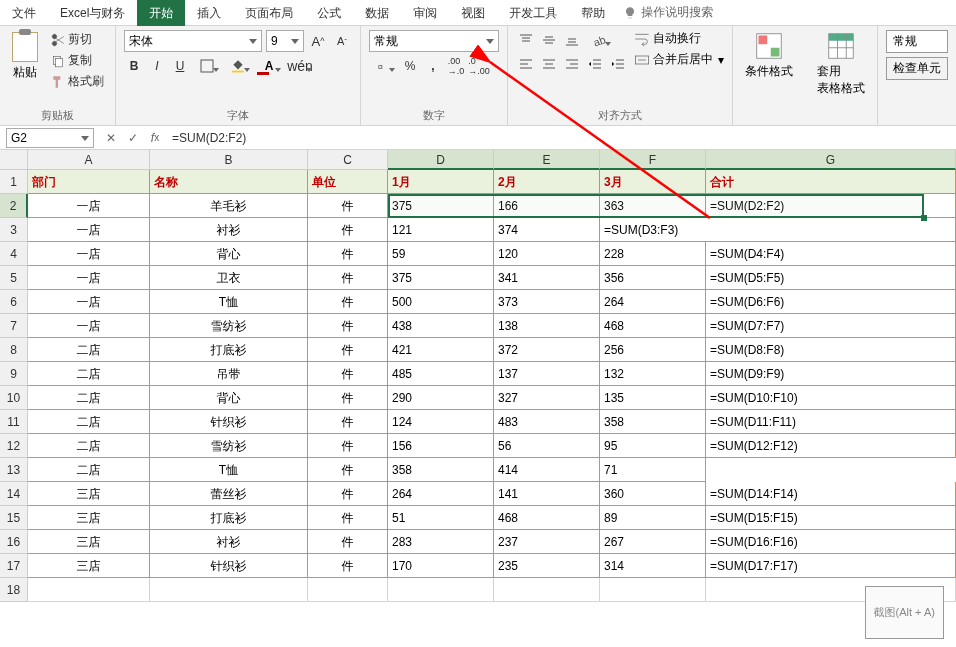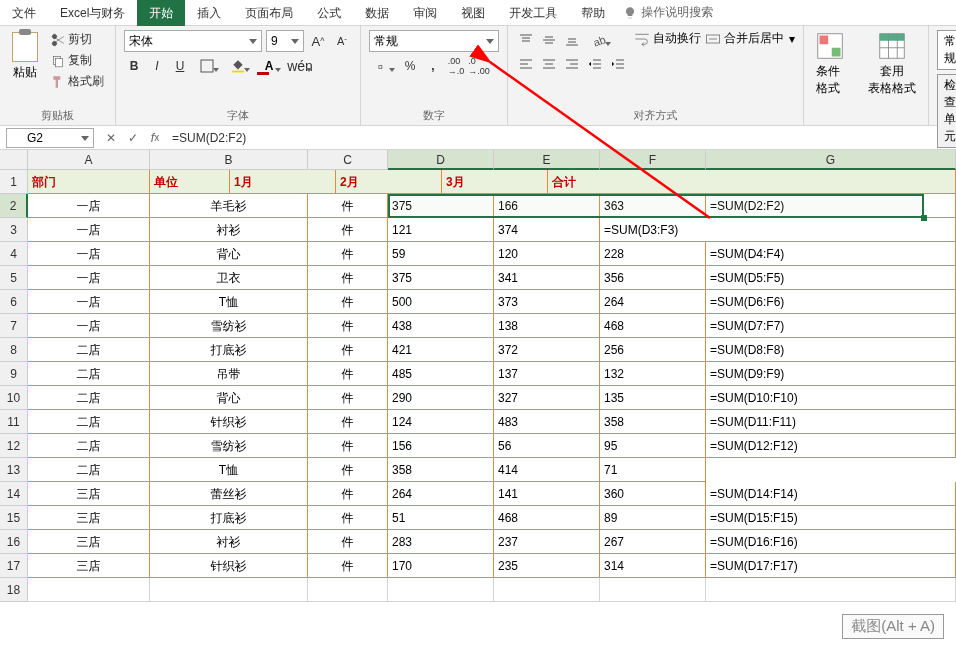--- a/index.html
+++ b/index.html
@@ -25,47 +25,47 @@
 .sel.font{width:138px}
 .sel.size{width:38px}
 .aA{font-family:Arial}
 .btnrow{display:flex;gap:3px;align-items:center}
 .tb{width:20px;height:20px;display:flex;align-items:center;justify-content:center;color:#333}
 .tb.drop{width:28px;position:relative}
 .tb.drop::after{content:"";position:absolute;right:2px;bottom:4px;border-left:3px solid transparent;border-right:3px solid transparent;border-top:4px solid #666}
 .num-box{display:flex;flex-direction:column;gap:4px}
 .sel.numfmt{width:130px}
 .align-box{display:flex;flex-direction:column;gap:4px}
-.wrap-col{display:flex;flex-direction:row;gap:4px}
+.wrap-col{display:flex;flex-direction:column;gap:4px}
 .wrap-item{display:flex;align-items:center;gap:3px;white-space:nowrap}
 .big-btn{display:flex;flex-direction:column;align-items:center;gap:3px;padding:2px 4px}
 .big-btn .ic{width:28px;height:28px}
 .namebox-row{height:24px;display:flex;align-items:center;border-bottom:1px solid #d4d4d4;background:#fff}
-.namebox{width:88px;height:20px;border:1px solid #ababab;margin:0 6px;padding:0 20px;display:flex;align-items:center;position:relative}
+.namebox{width:88px;height:20px;border:1px solid #ababab;margin:0 6px;padding:0 4px;display:flex;align-items:center;position:relative}
 .namebox::after{content:"";position:absolute;right:4px;top:7px;border-left:4px solid transparent;border-right:4px solid transparent;border-top:5px solid #666}
 .fx-btn{width:22px;height:20px;display:flex;align-items:center;justify-content:center;color:#666}
 .formula-input{flex:1;padding:0 6px;color:#333}
 .sheet{position:relative}
 .col-headers{display:flex;height:20px}
 .corner{width:28px;border-right:1px solid #ccc;border-bottom:1px solid #ccc;background:#f0f0f0}
 .ch{border-right:1px solid #ccc;border-bottom:1px solid #ccc;background:#f0f0f0;text-align:center;line-height:20px;color:#333}
 .ch.A{width:122px}.ch.B{width:158px}.ch.C{width:80px}.ch.D{width:106px}.ch.E{width:106px}.ch.F{width:106px}.ch.G{width:219px}
 .row{display:flex;height:24px}
 .rh{width:28px;border-right:1px solid #ccc;border-bottom:1px solid #ccc;background:#f0f0f0;text-align:center;line-height:24px;color:#333}
 .cell{border-right:1px solid #e28b3f;border-bottom:1px solid #e28b3f;line-height:24px;padding:0 4px;overflow:hidden;white-space:nowrap}
 .row1 .cell{background:#eaf1dd;color:#c00000;text-align:left;font-weight:bold;border-right:1px solid #e28b3f;border-bottom:1px solid #e28b3f}
 .cA{width:122px}.cB{width:158px}.cC{width:80px}.cD{width:106px}.cE{width:106px}.cF{width:106px}.cG{width:219px}
 .center{text-align:center}
 .row18 .cell{border-right:1px solid #d4d4d4;border-bottom:1px solid #d4d4d4}
 .sel-range{position:absolute;border:2px solid #217346;pointer-events:none;background:rgba(180,200,180,0.08)}
 .sel-handle{position:absolute;width:6px;height:6px;background:#217346;pointer-events:none}
 .col-sel{background:#d5e3cf!important;border-bottom:2px solid #217346!important}
 .rh-sel{background:#d5e3cf!important;border-right:2px solid #217346!important}
 .arrow-line{position:absolute;pointer-events:none}
-.hint-badge{position:absolute;right:12px;bottom:8px;border:1px solid #999;background:#fafafa;padding:2px 8px;color:#888;font-size:15px}
+.hint-badge{position:absolute;right:12px;bottom:8px;border:1px solid #999;background:#fafafa;padding:18px 8px;color:#888;font-size:11px}
 </style>
 </head>
 <body>
 
 <div class="menubar">
   <div class="menu-item">文件</div>
   <div class="menu-item">Excel与财务</div>
   <div class="menu-item active">开始</div>
   <div class="menu-item">插入</div>
   <div class="menu-item">页面布局</div>
@@ -269,21 +269,21 @@
       <span>条件格式</span>
     </div>
   </div>
   <div class="rgroup">
     <div class="big-btn">
       <svg class="ic" viewBox="0 0 32 32">
           <rect x="2" y="2" width="28" height="28" fill="#fff" stroke="#888"></rect>
           <rect x="2" y="2" width="28" height="8" fill="#5a8"></rect>
           <path stroke="#888" d="M2 18h28M12 2v28M22 2v28"></path>
         </svg>
-      <span style="white-space:pre;text-align:center">套用
+      <span style="white-space:pre;">套用
 表格格式</span>
     </div>
   </div>
   <div class="rgroup" style="border-right:none">
     <div style="display:flex;flex-direction:column;gap:4px">
       <div style="border:1px solid #999;padding:2px 6px;background:#fff">常规</div>
       <div style="border:1px solid #999;padding:2px 6px;background:#f2f2f2">检查单元</div>
     </div>
   </div>
 </div>
@@ -309,20 +309,21 @@
     <div class="ch C">C</div>
     <div class="ch D col-sel">D</div>
     <div class="ch E col-sel">E</div>
     <div class="ch F col-sel">F</div>
     <div class="ch G col-sel" style="flex:1">G</div>
   </div>
 
   <div class="row row1">
     <div class="rh">1</div>
     <div class="cell cA">部门</div>
+    <div class="cell cB">名称</div>
     <div class="cell cC">单位</div>
     <div class="cell cD">1月</div>
     <div class="cell cE">2月</div>
     <div class="cell cF">3月</div>
     <div class="cell cG" style="flex:1">合计</div>
   </div>
 
   <div id="data-rows">
       <div class="row">
         <div class="rh rh-sel">2</div>

